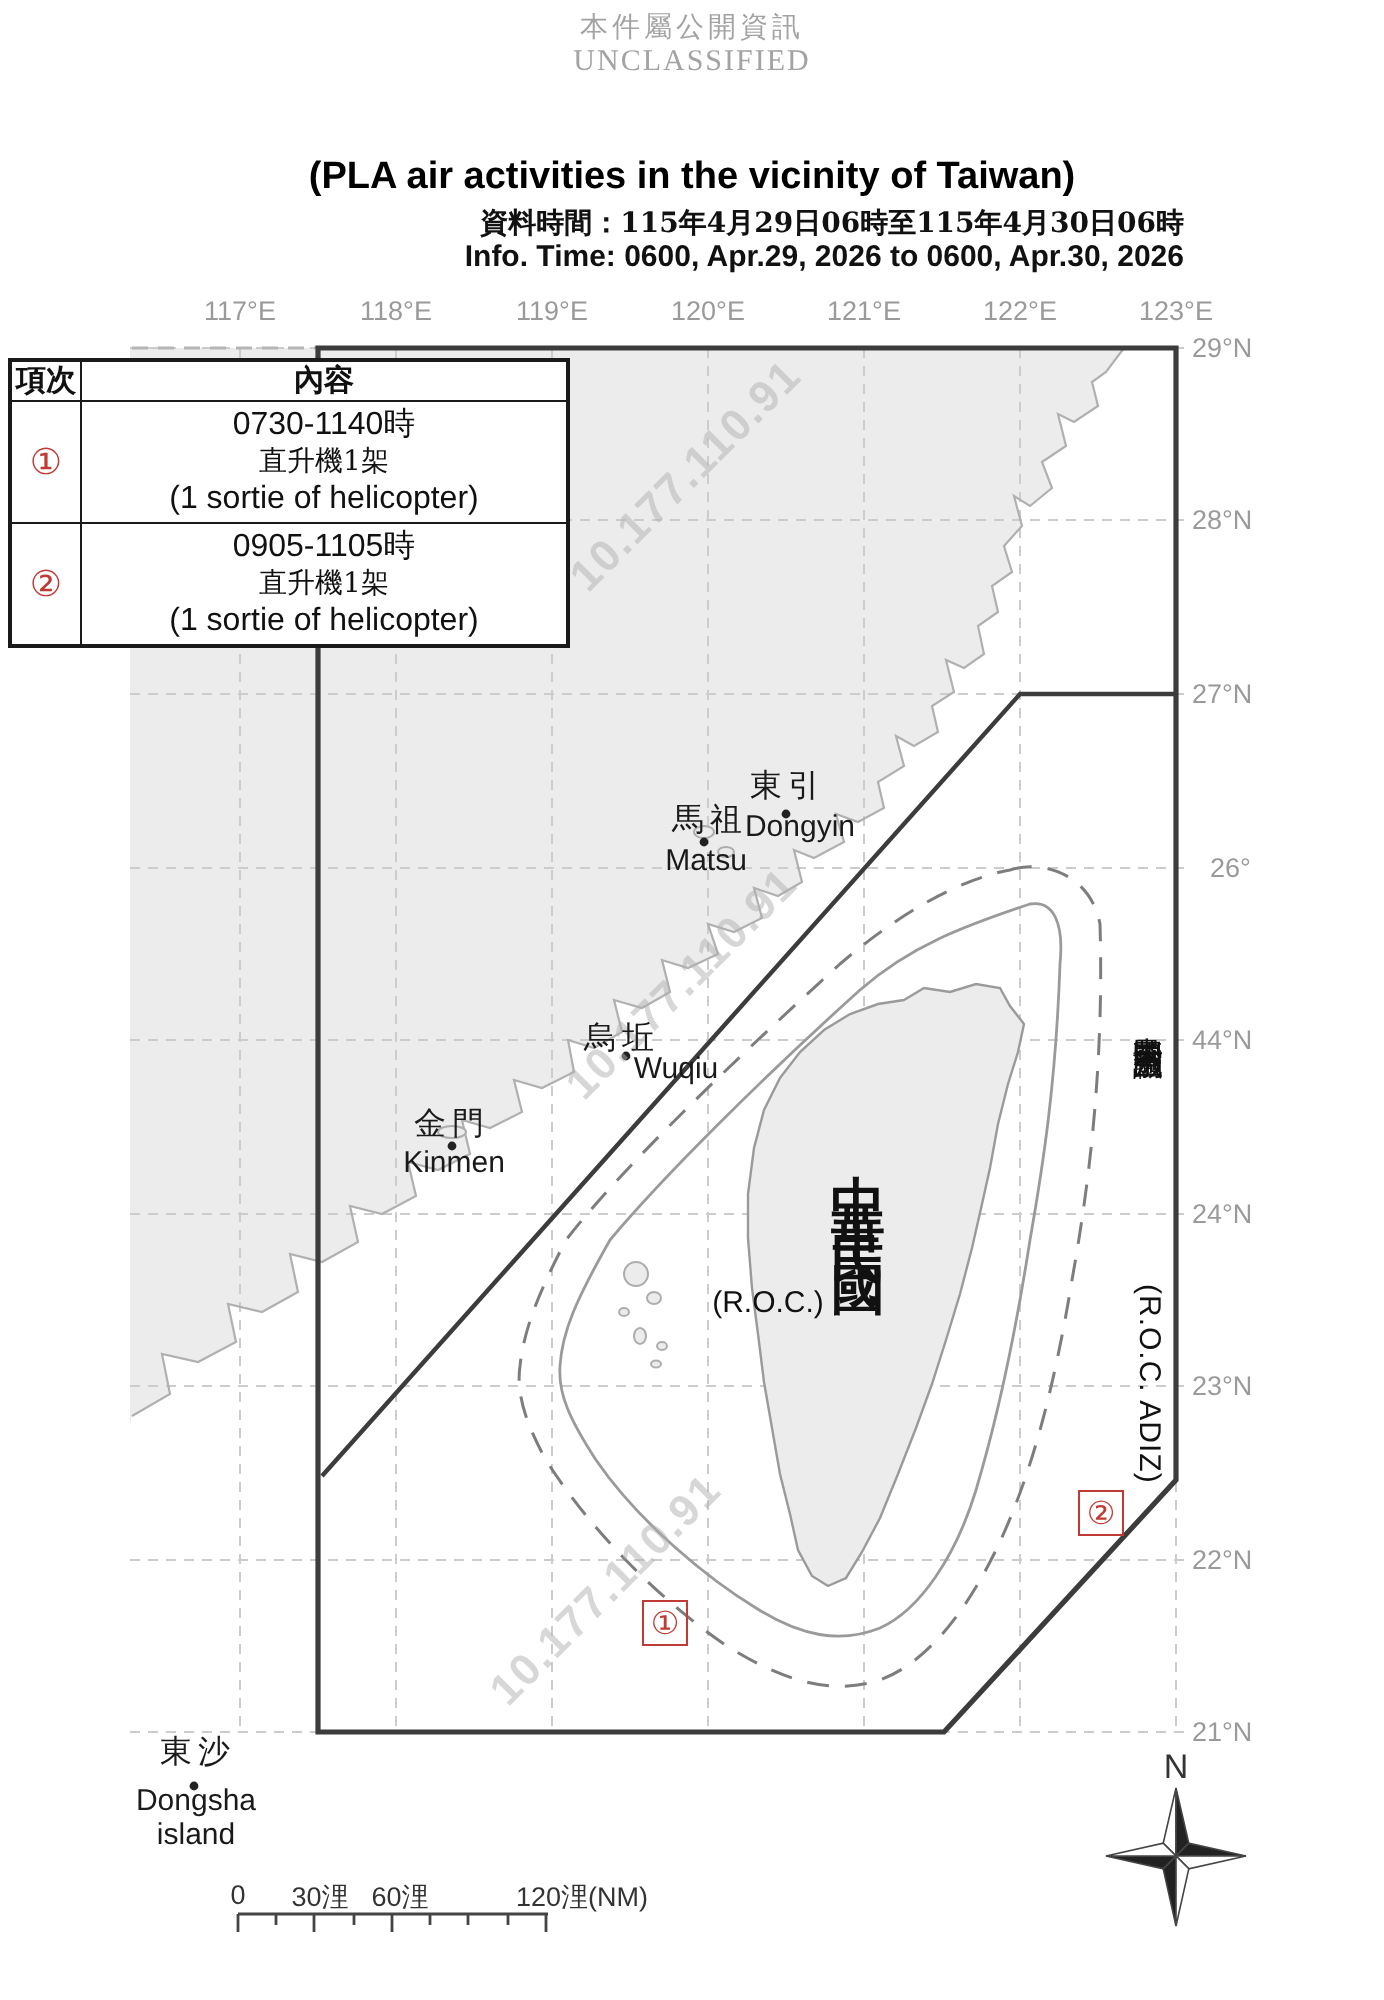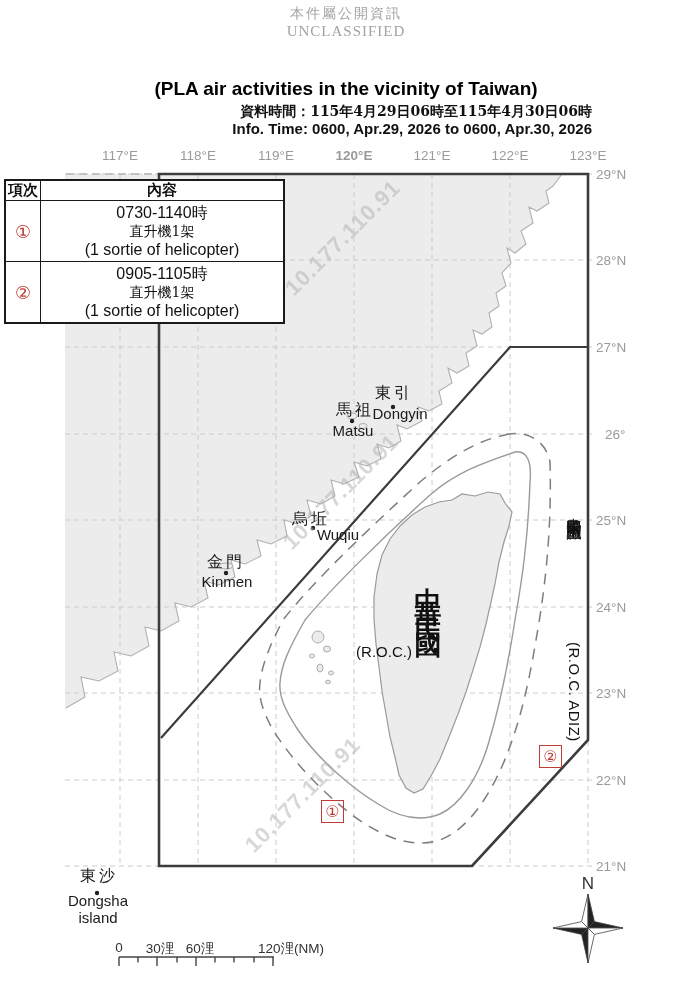--- a/index.html
+++ b/index.html
@@ -142,29 +142,29 @@
     </g>
   </svg>
 
   <div class="abs watermark" style="left:343px;top:238px;">10.177.110.91</div>
   <div class="abs watermark" style="left:341px;top:492px;">10.177.110.91</div>
   <div class="abs watermark" style="left:303px;top:795px;">10.177.110.91</div>
 
   <div class="abs lon" style="left:120px;">117°E</div>
   <div class="abs lon" style="left:198px;">118°E</div>
   <div class="abs lon" style="left:276px;">119°E</div>
-  <div class="abs lon" style="left:354px;font-weight:bold;">120°E</div>
+  <div class="abs lon" style="left:354px;">120°E</div>
   <div class="abs lon" style="left:432px;">121°E</div>
   <div class="abs lon" style="left:510px;">122°E</div>
   <div class="abs lon" style="left:588px;">123°E</div>
   <div class="abs lat" style="top:174px;">29°N</div>
   <div class="abs lat" style="top:260px;">28°N</div>
   <div class="abs lat" style="top:347px;">27°N</div>
   <div class="abs lat" style="top:434px;margin-left:9px;">26°N</div>
-  <div class="abs lat" style="top:520px;">25°N</div>
+  <div class="abs lat" style="top:520px;">44°N</div>
   <div class="abs lat" style="top:607px;">24°N</div>
   <div class="abs lat" style="top:693px;">23°N</div>
   <div class="abs lat" style="top:780px;">22°N</div>
   <div class="abs lat" style="top:866px;">21°N</div>
 
   <div class="abs pl-zh" style="left:394px;top:383px;">東引</div>
   <div class="abs pl-en" style="left:400px;top:405px;">Dongyin</div>
   <div class="abs pl-zh" style="left:355px;top:400px;">馬祖</div>
   <div class="abs pl-en" style="left:353px;top:422px;">Matsu</div>
   <div class="abs pl-zh" style="left:311px;top:509px;">烏坵</div>

